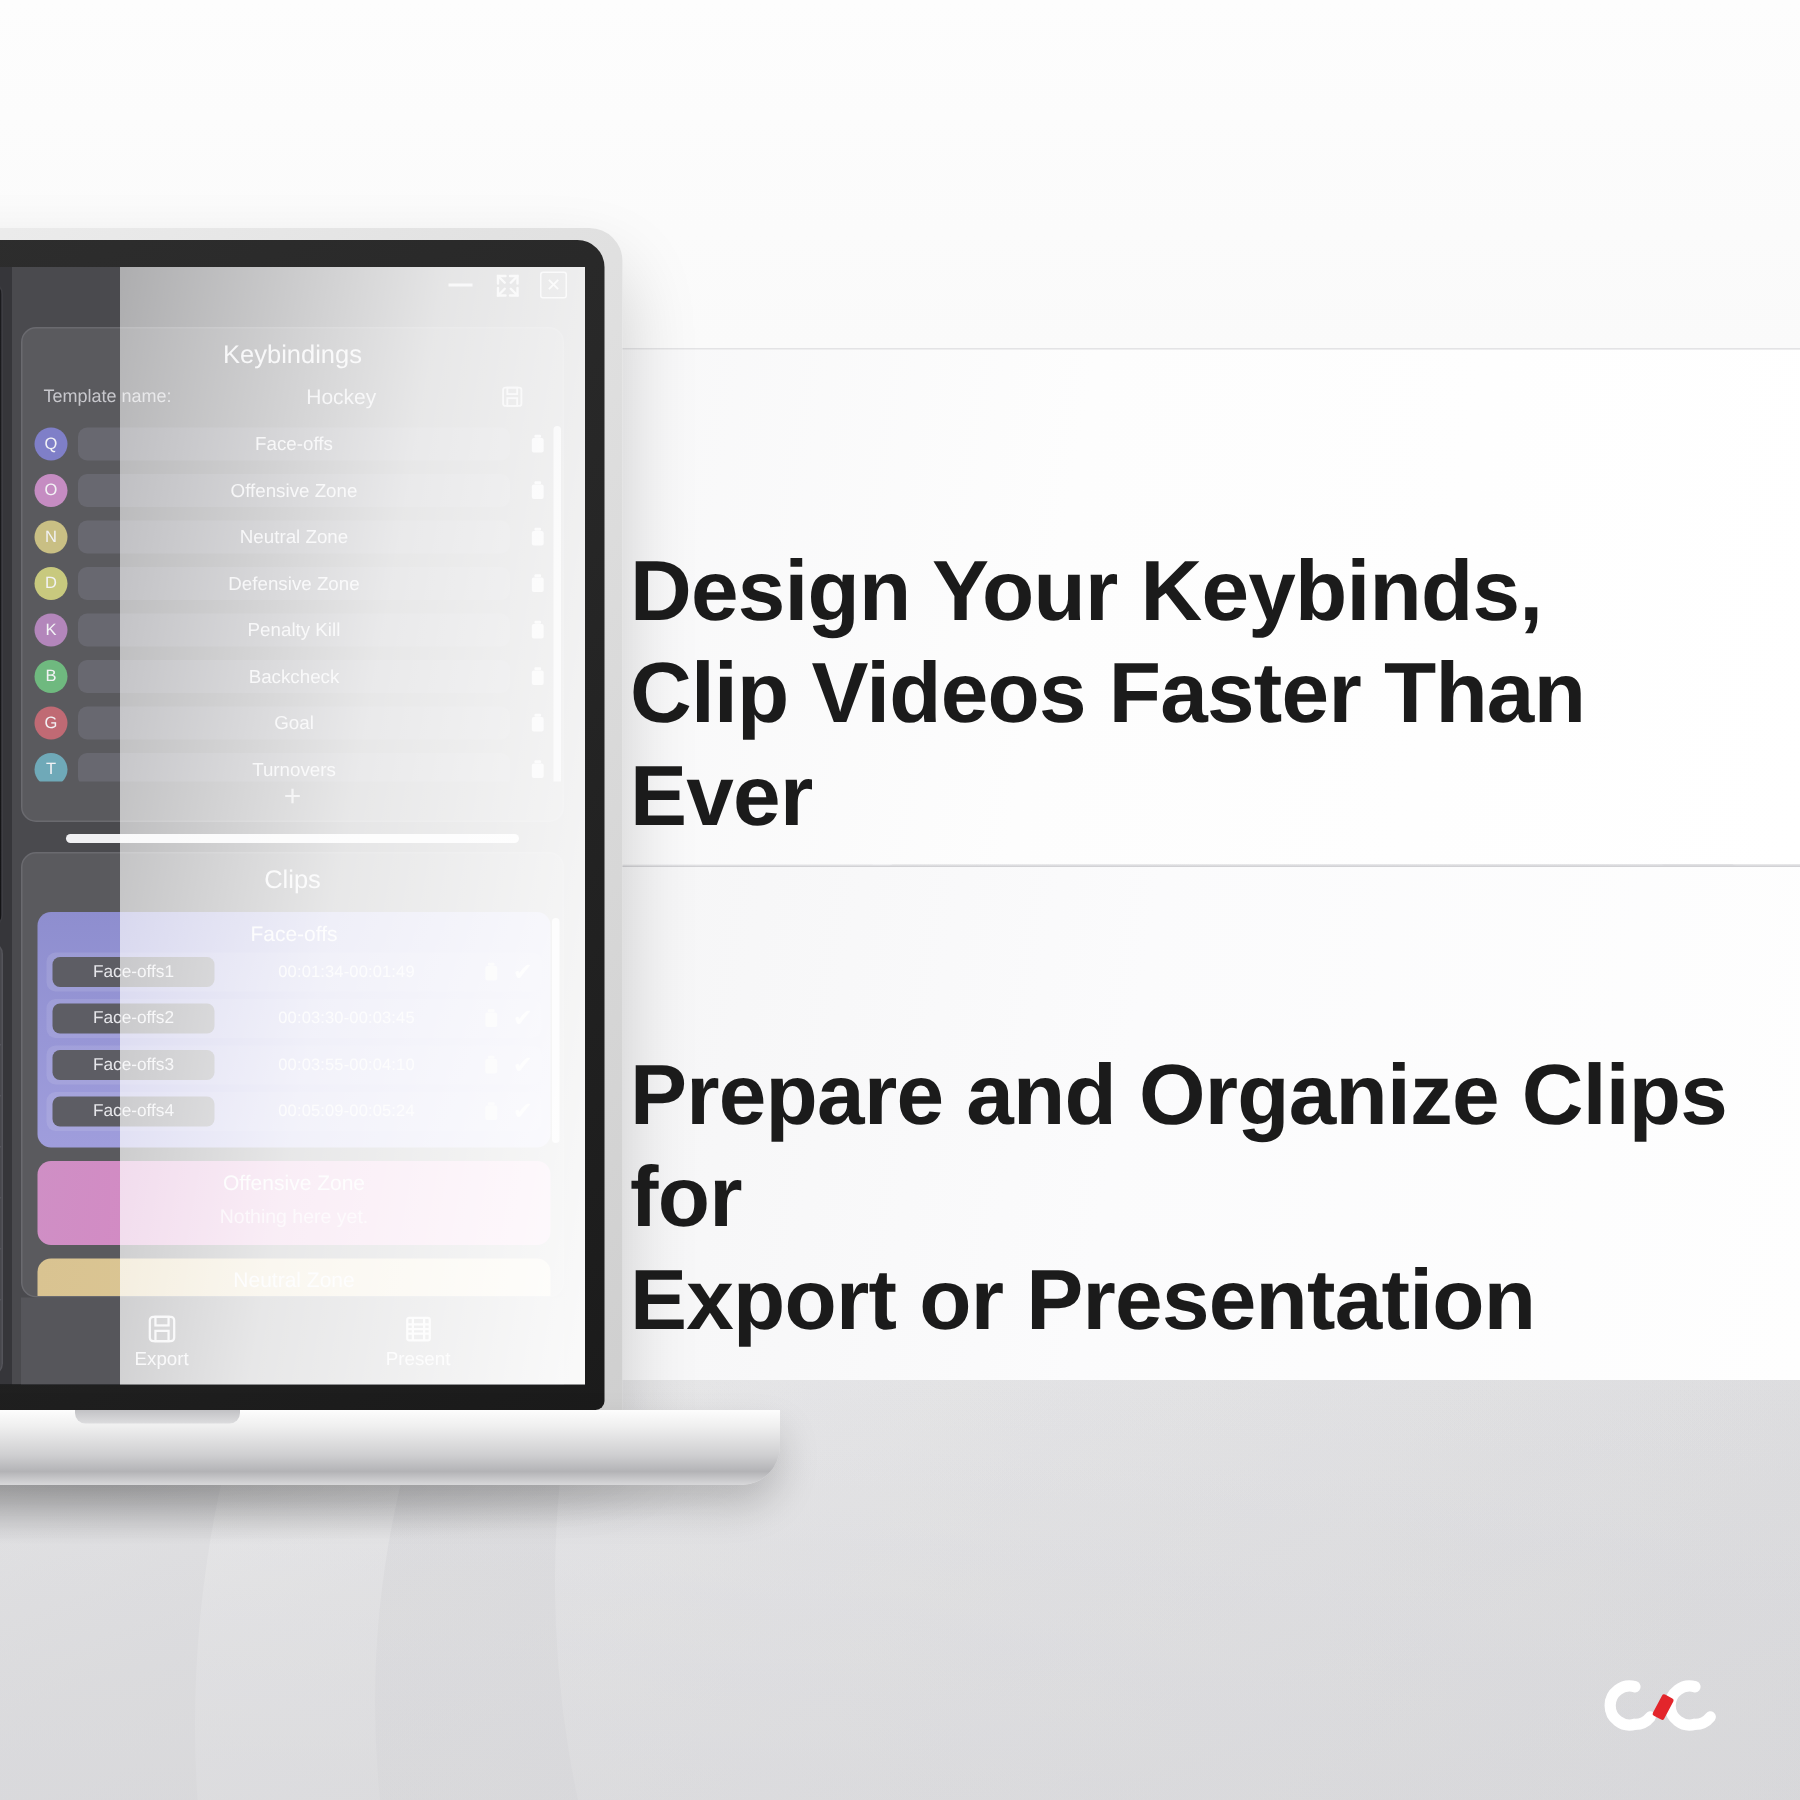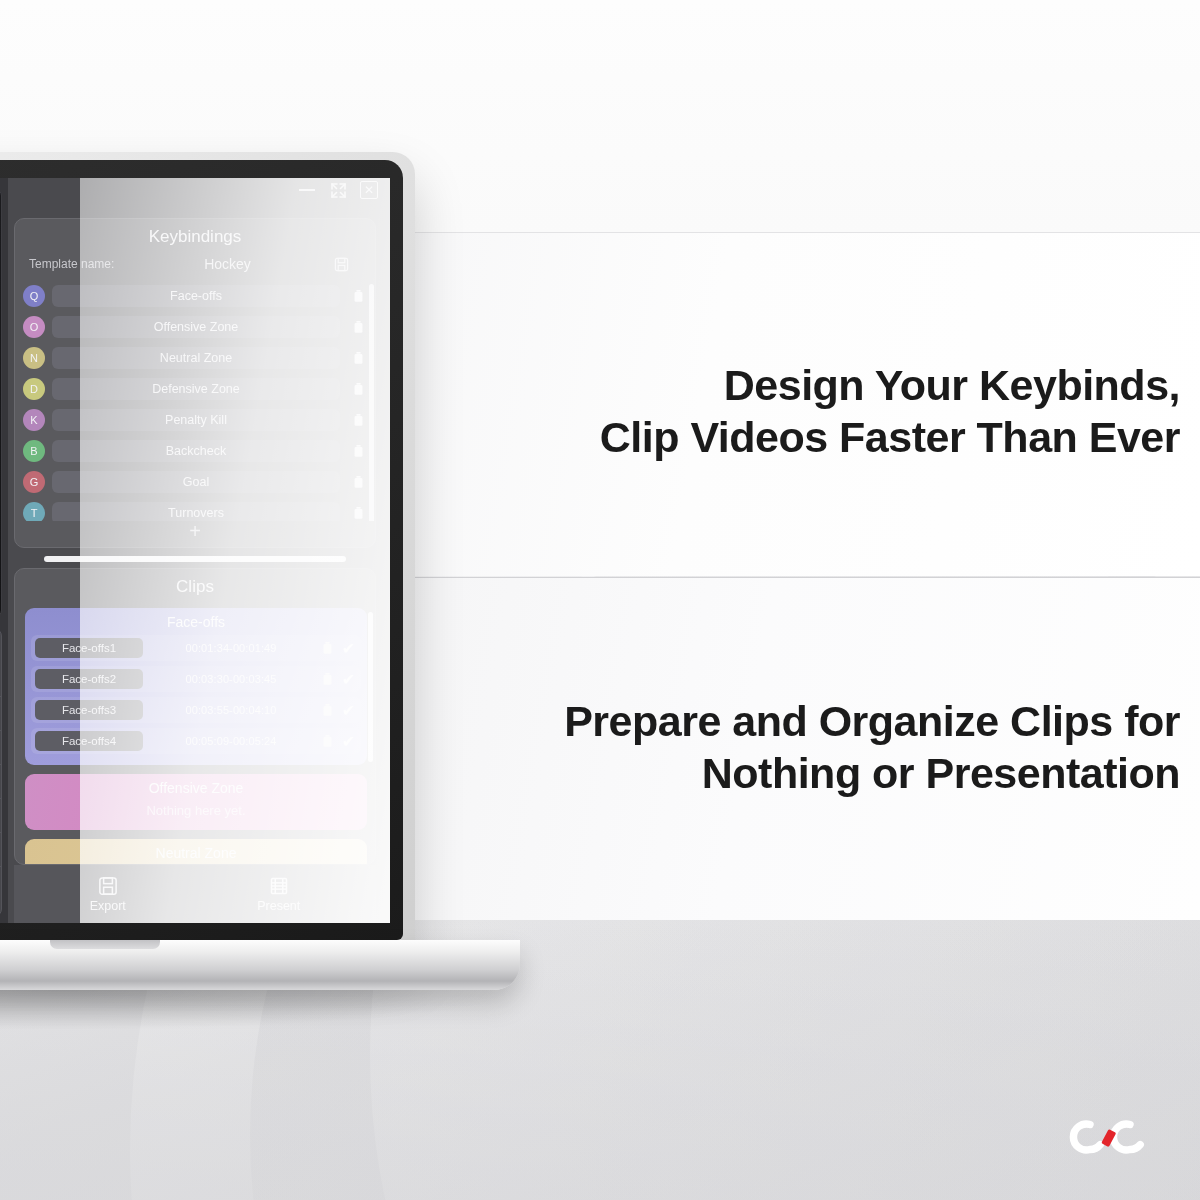--- a/index.html
+++ b/index.html
@@ -59,24 +59,24 @@
   .bg-bottom-fade {
     position:absolute; left:0; right:0; top:920px; bottom:0;
     background:linear-gradient(180deg, rgba(232,232,234,.0), rgba(214,214,217,.55));
   }
 
   
   .headline {
     position:absolute;
     color:#1b1b1b;
     font-weight:bold;
-    font-size:43px;
+    font-size:57px;
     line-height:1.20;
     letter-spacing:-.5px;
-    text-align:right;
+    text-align:left;
     white-space:pre-line;
   }
   #headline-1 { left:420px; top:360px; width:760px; }
   #headline-2 { left:420px; top:696px; width:760px; }
 
   
   #laptop { position:absolute; left:-250px; top:152px; width:800px; height:860px; }
   .lid {
     position:absolute; left:0; top:0; width:665px; height:800px;
     background:linear-gradient(135deg,#f2f2f2 0%, #e2e2e2 40%, #cfcfcf 100%);
@@ -506,21 +506,21 @@
     </div>
   </div>
   <div class="base"></div>
   <div class="base-notch"></div>
   <div class="base-shadow"></div>
 </div>
 
 <div id="headline-1" class="headline">Design Your Keybinds,
 Clip Videos Faster Than Ever</div>
 <div id="headline-2" class="headline">Prepare and Organize Clips for
-Nothing or Presentation</div>
+Export or Presentation</div>
 
 <div id="logo">
   <svg viewBox="0 0 92 54" width="92" height="54">
     <path d="M30 14.5a13 13 0 1 0 0 25 13 13 0 0 0 10.2-4.9" fill="none" stroke="#ffffff" stroke-width="7.5" stroke-linecap="round"></path>
     <path d="M70 14.5a13 13 0 1 0 0 25 13 13 0 0 0 10.2-4.9" fill="none" stroke="#ffffff" stroke-width="7.5" stroke-linecap="round"></path>
     <rect x="44.5" y="20" width="8.5" height="16" rx="1.5" transform="rotate(28 48.7 28)" fill="#e3252b"></rect>
   </svg>
 </div>
 
 </body></html>

